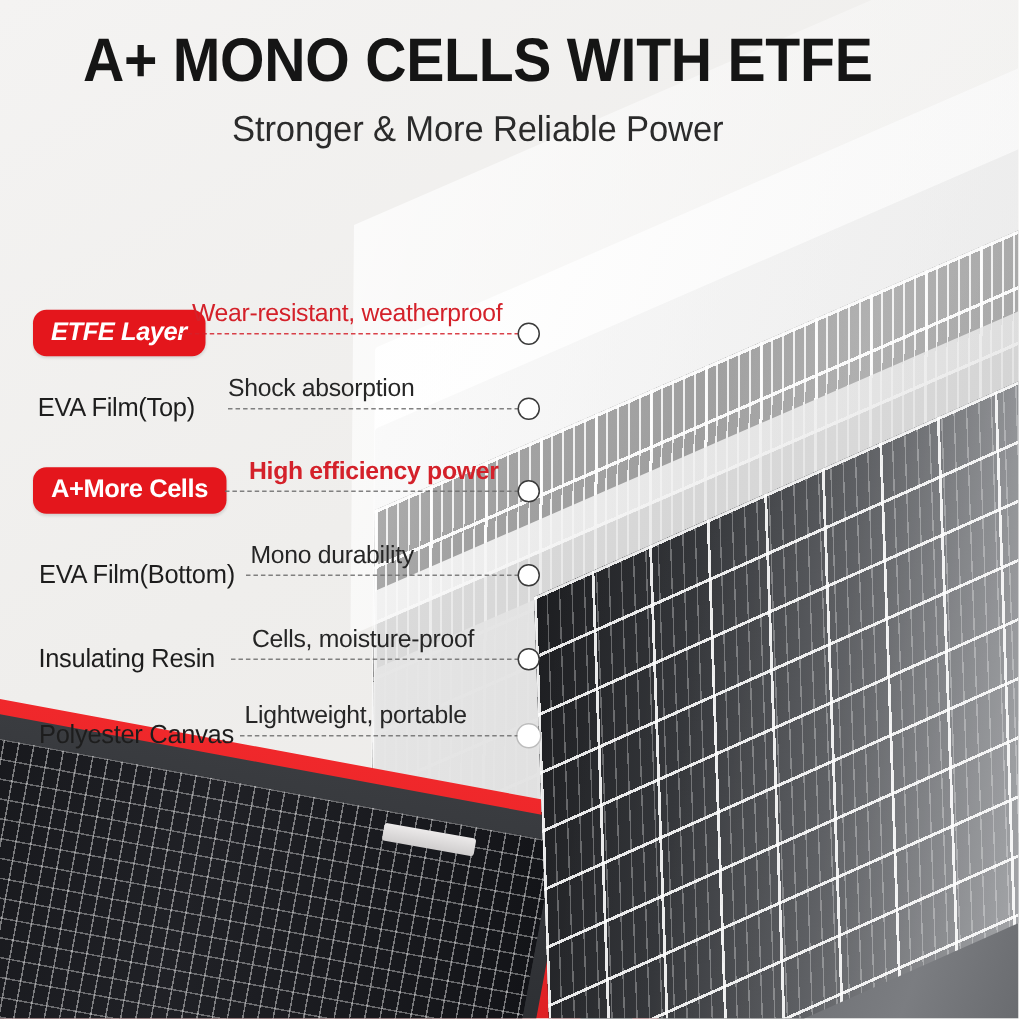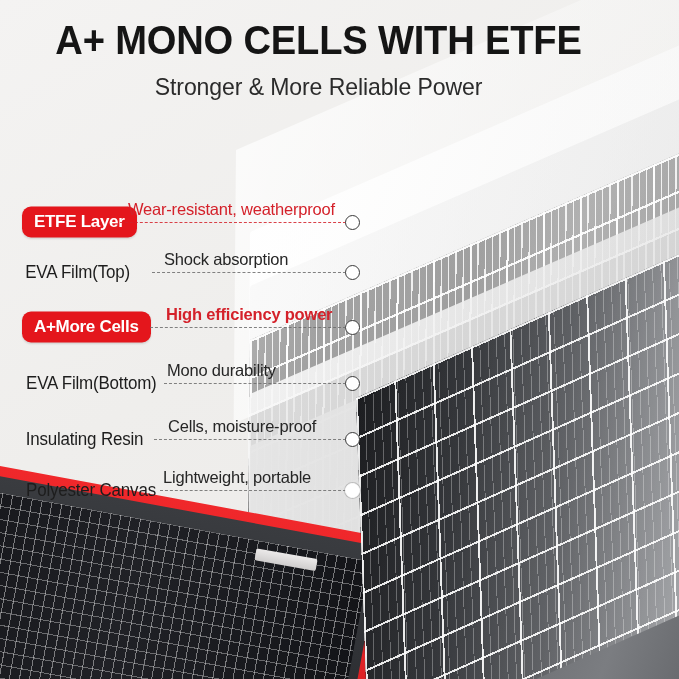--- a/index.html
+++ b/index.html
@@ -309,29 +309,29 @@
   <div class="product-right-haze"></div>
 
   <div class="header">
     <h1 class="title">A+ MONO CELLS WITH ETFE</h1>
     <p class="subtitle">Stronger &amp; More Reliable Power</p>
   </div>
 
   <div class="callouts">
 
     <div class="row" style="top:222px;">
-      <div class="badge" style="left:22px; top:0;">ETFE Layer</div>
+      <div class="badge" style="left:22px; top:0;font-style:italic;">ETFE Layer</div>
       <div class="benefit hot" style="left:128px; top:0;">Wear-resistant, weatherproof</div>
       <div class="leader hot" style="left:120px; top:0; width:226px;"></div>
       <div class="node" style="left:352px; top:0;"></div>
     </div>
 
     <div class="row" style="top:272px;">
       <div class="layer-name plain" style="left:22px; top:0; right:auto;">EVA Film(Top)</div>
-      <div class="benefit" style="left:164px; top:0;">Shock absorption</div>
+      <div class="benefit" style="left:152px; top:0;">Shock absorption</div>
       <div class="leader" style="left:152px; top:0; width:194px;"></div>
       <div class="node" style="left:352px; top:0;"></div>
     </div>
 
     <div class="row" style="top:327px;">
       <div class="badge" style="left:22px; top:0;">A+More Cells</div>
       <div class="benefit hot" style="left:166px; top:0;font-weight:bold;">High efficiency power</div>
       <div class="leader" style="left:150px; top:0; width:196px;"></div>
       <div class="node" style="left:352px; top:0;"></div>
     </div>

